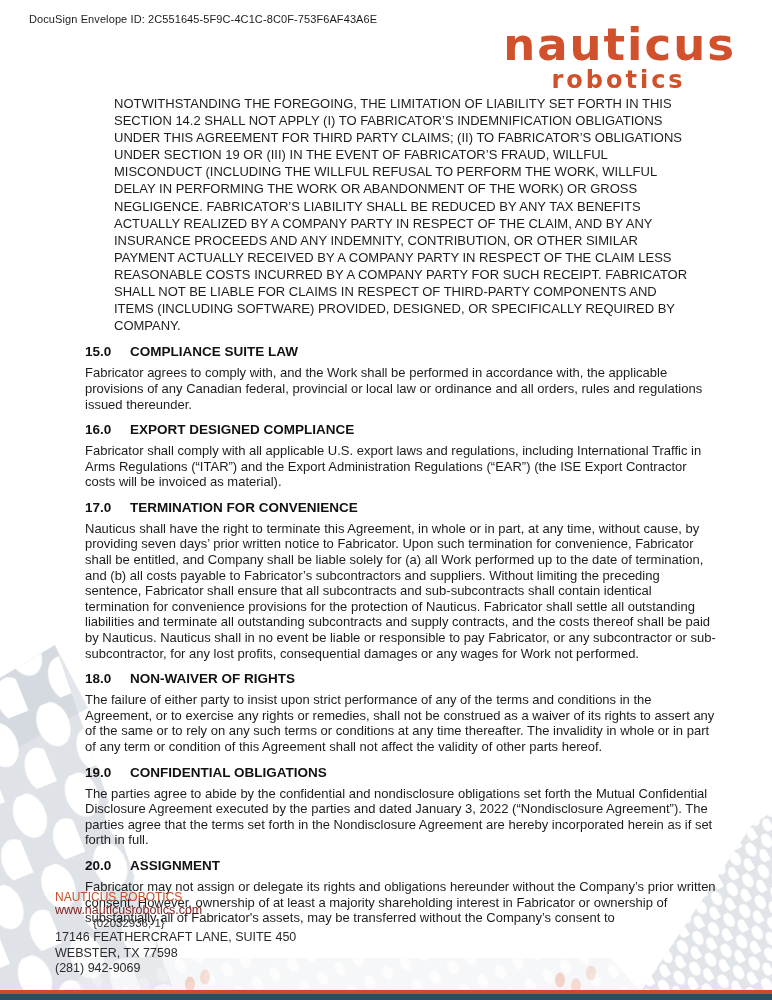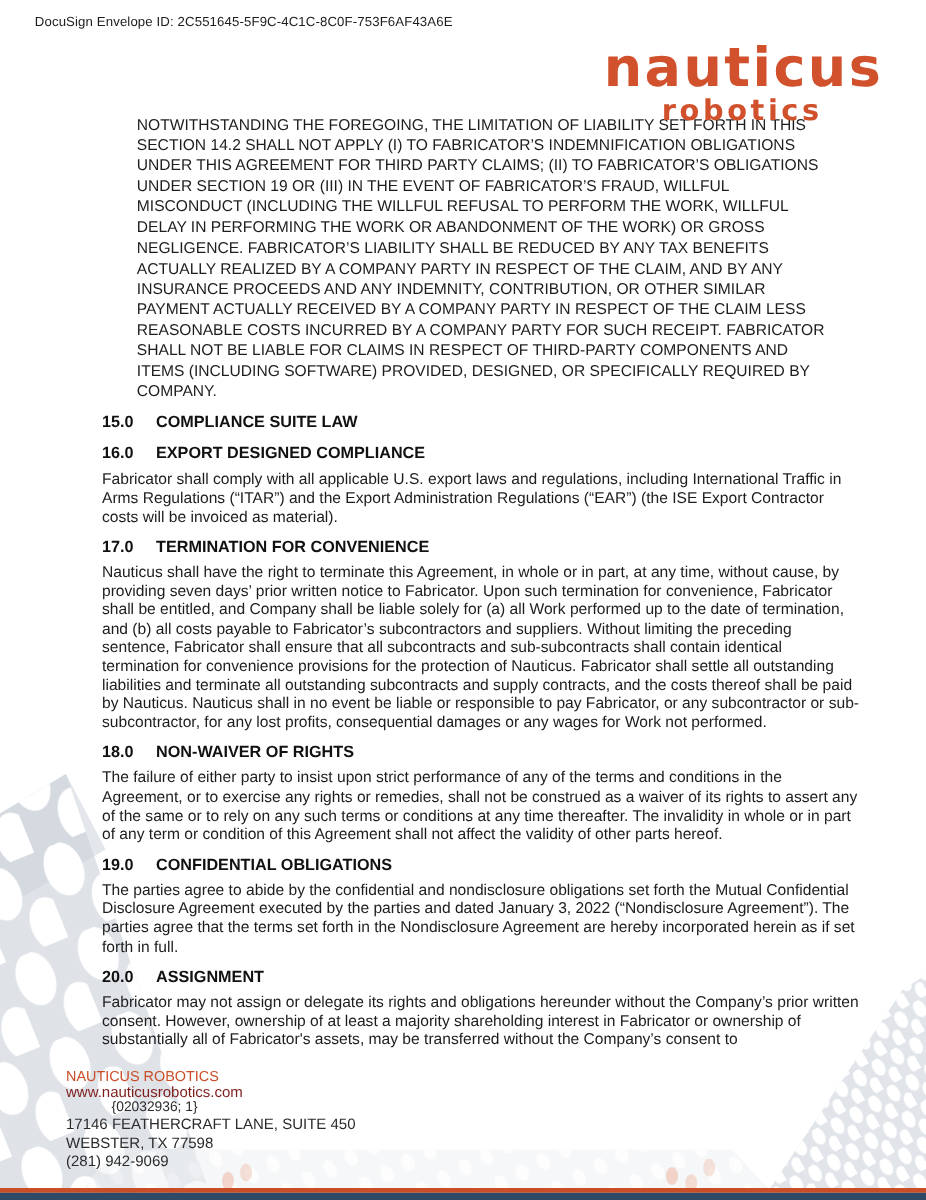--- a/index.html
+++ b/index.html
@@ -7,21 +7,21 @@
   .page{
     position:relative;width:772px;height:1000px;background:#ffffff;
     overflow:hidden;margin:0 auto;
   }
   .docusign-id{
     position:absolute;left:29px;top:13px;font-size:11px;color:#1c1c1c;
     letter-spacing:0.1px;z-index:3;
   }
   .logo{
     position:absolute;right:36px;top:22px;text-align:right;z-index:3;
-    color:#D1512C;line-height:1;margin-top:12px;
+    color:#D1512C;line-height:1;
   }
   .logo-primary{
     font-family:"DejaVu Sans", sans-serif;font-weight:bold;font-size:45px;
     letter-spacing:2px;
   }
   .logo-secondary{
     font-family:"DejaVu Sans", sans-serif;font-weight:bold;font-size:24px;
     letter-spacing:3px;margin-top:1px;padding-right:2px;text-align:center;
   }
   .content{
@@ -101,20 +101,21 @@
   </div>
 
   <main class="content">
     <p class="intro">NOTWITHSTANDING THE FOREGOING, THE LIMITATION OF LIABILITY SET FORTH IN THIS SECTION 14.2 SHALL NOT APPLY (I) TO FABRICATOR’S INDEMNIFICATION OBLIGATIONS UNDER THIS AGREEMENT FOR THIRD PARTY CLAIMS; (II) TO FABRICATOR’S OBLIGATIONS UNDER SECTION 19 OR (III) IN THE EVENT OF FABRICATOR’S FRAUD, WILLFUL MISCONDUCT (INCLUDING THE WILLFUL REFUSAL TO PERFORM THE WORK, WILLFUL DELAY IN PERFORMING THE WORK OR ABANDONMENT OF THE WORK) OR GROSS NEGLIGENCE. FABRICATOR’S LIABILITY SHALL BE REDUCED BY ANY TAX BENEFITS ACTUALLY REALIZED BY A COMPANY PARTY IN RESPECT OF THE CLAIM, AND BY ANY INSURANCE PROCEEDS AND ANY INDEMNITY, CONTRIBUTION, OR OTHER SIMILAR PAYMENT ACTUALLY RECEIVED BY A COMPANY PARTY IN RESPECT OF THE CLAIM LESS REASONABLE COSTS INCURRED BY A COMPANY PARTY FOR SUCH RECEIPT. FABRICATOR SHALL NOT BE LIABLE FOR CLAIMS IN RESPECT OF THIRD-PARTY COMPONENTS AND ITEMS (INCLUDING SOFTWARE) PROVIDED, DESIGNED, OR SPECIFICALLY REQUIRED BY COMPANY.</p>
     <div id="sections">
         <section>
           <h2 class="sec-h">
             <span class="sec-num">15.0</span>
             <span>COMPLIANCE SUITE LAW</span>
           </h2>
+          <p class="sec-body">Fabricator agrees to comply with, and the Work shall be performed in accordance with, the applicable provisions of any Canadian federal, provincial or local law or ordinance and all orders, rules and regulations issued thereunder.</p>
         </section>
         <section>
           <h2 class="sec-h">
             <span class="sec-num">16.0</span>
             <span>EXPORT DESIGNED COMPLIANCE</span>
           </h2>
           <p class="sec-body">Fabricator shall comply with all applicable U.S. export laws and regulations, including International Traffic in Arms Regulations (“ITAR”) and the Export Administration Regulations (“EAR”) (the ISE Export Contractor costs will be invoiced as material).</p>
         </section>
         <section>
           <h2 class="sec-h">

